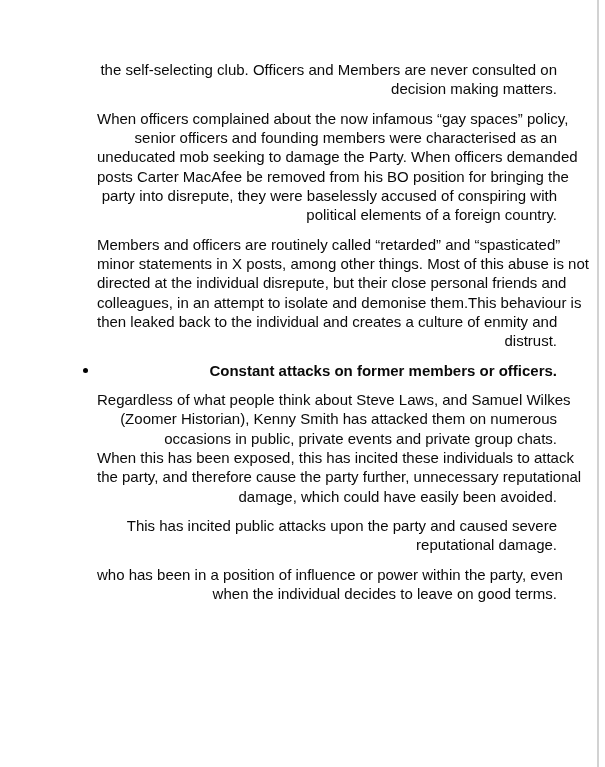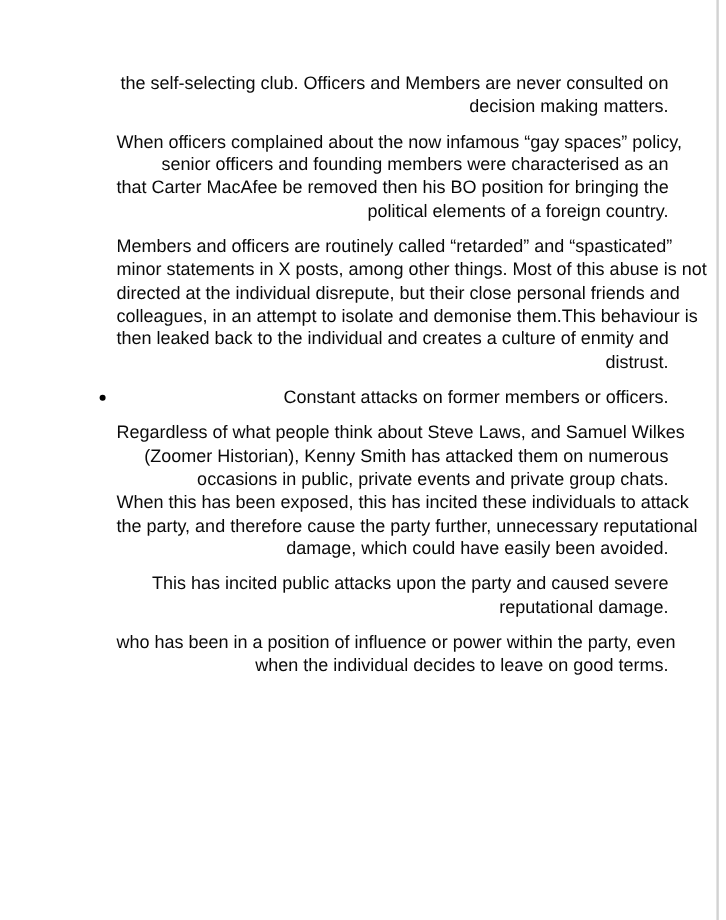--- a/index.html
+++ b/index.html
@@ -35,21 +35,21 @@
   }
   .para {
     margin: 0 0 10px 0;
   }
   .line {
     white-space: nowrap;
   }
   .bullet {
     position: relative;
     margin: 0 0 10px 0;
-    font-weight: normal;
+    font-weight: bold;
   }
   .bullet .dot {
     position: absolute;
     left: -14px;
     top: 7px;
     width: 5px;
     height: 5px;
     border-radius: 50%;
     background: #000000;
   }
@@ -65,21 +65,23 @@
   <div class="content">
 
     <div class="para">
       <div class="line">the self-selecting club. Officers and Members are never consulted on</div>
       <div class="line">decision making matters.</div>
     </div>
 
     <div class="para">
       <div class="line">When officers complained about the now infamous “gay spaces” policy,</div>
       <div class="line">senior officers and founding members were characterised as an</div>
-      <div class="line">that Carter MacAfee be removed then his BO position for bringing the</div>
+      <div class="line">uneducated mob seeking to damage the Party. When officers demanded</div>
+      <div class="line">posts Carter MacAfee be removed from his BO position for bringing the</div>
+      <div class="line">party into disrepute, they were baselessly accused of conspiring with</div>
       <div class="line">political elements of a foreign country.</div>
     </div>
 
     <div class="para">
       <div class="line">Members and officers are routinely called “retarded” and “spasticated”</div>
       <div class="line">minor statements in X posts, among other things. Most of this abuse is not</div>
       <div class="line">directed at the individual disrepute, but their close personal friends and</div>
       <div class="line">colleagues, in an attempt to isolate and demonise them.This behaviour is</div>
       <div class="line">then leaked back to the individual and creates a culture of enmity and</div>
       <div class="line">distrust.</div>

